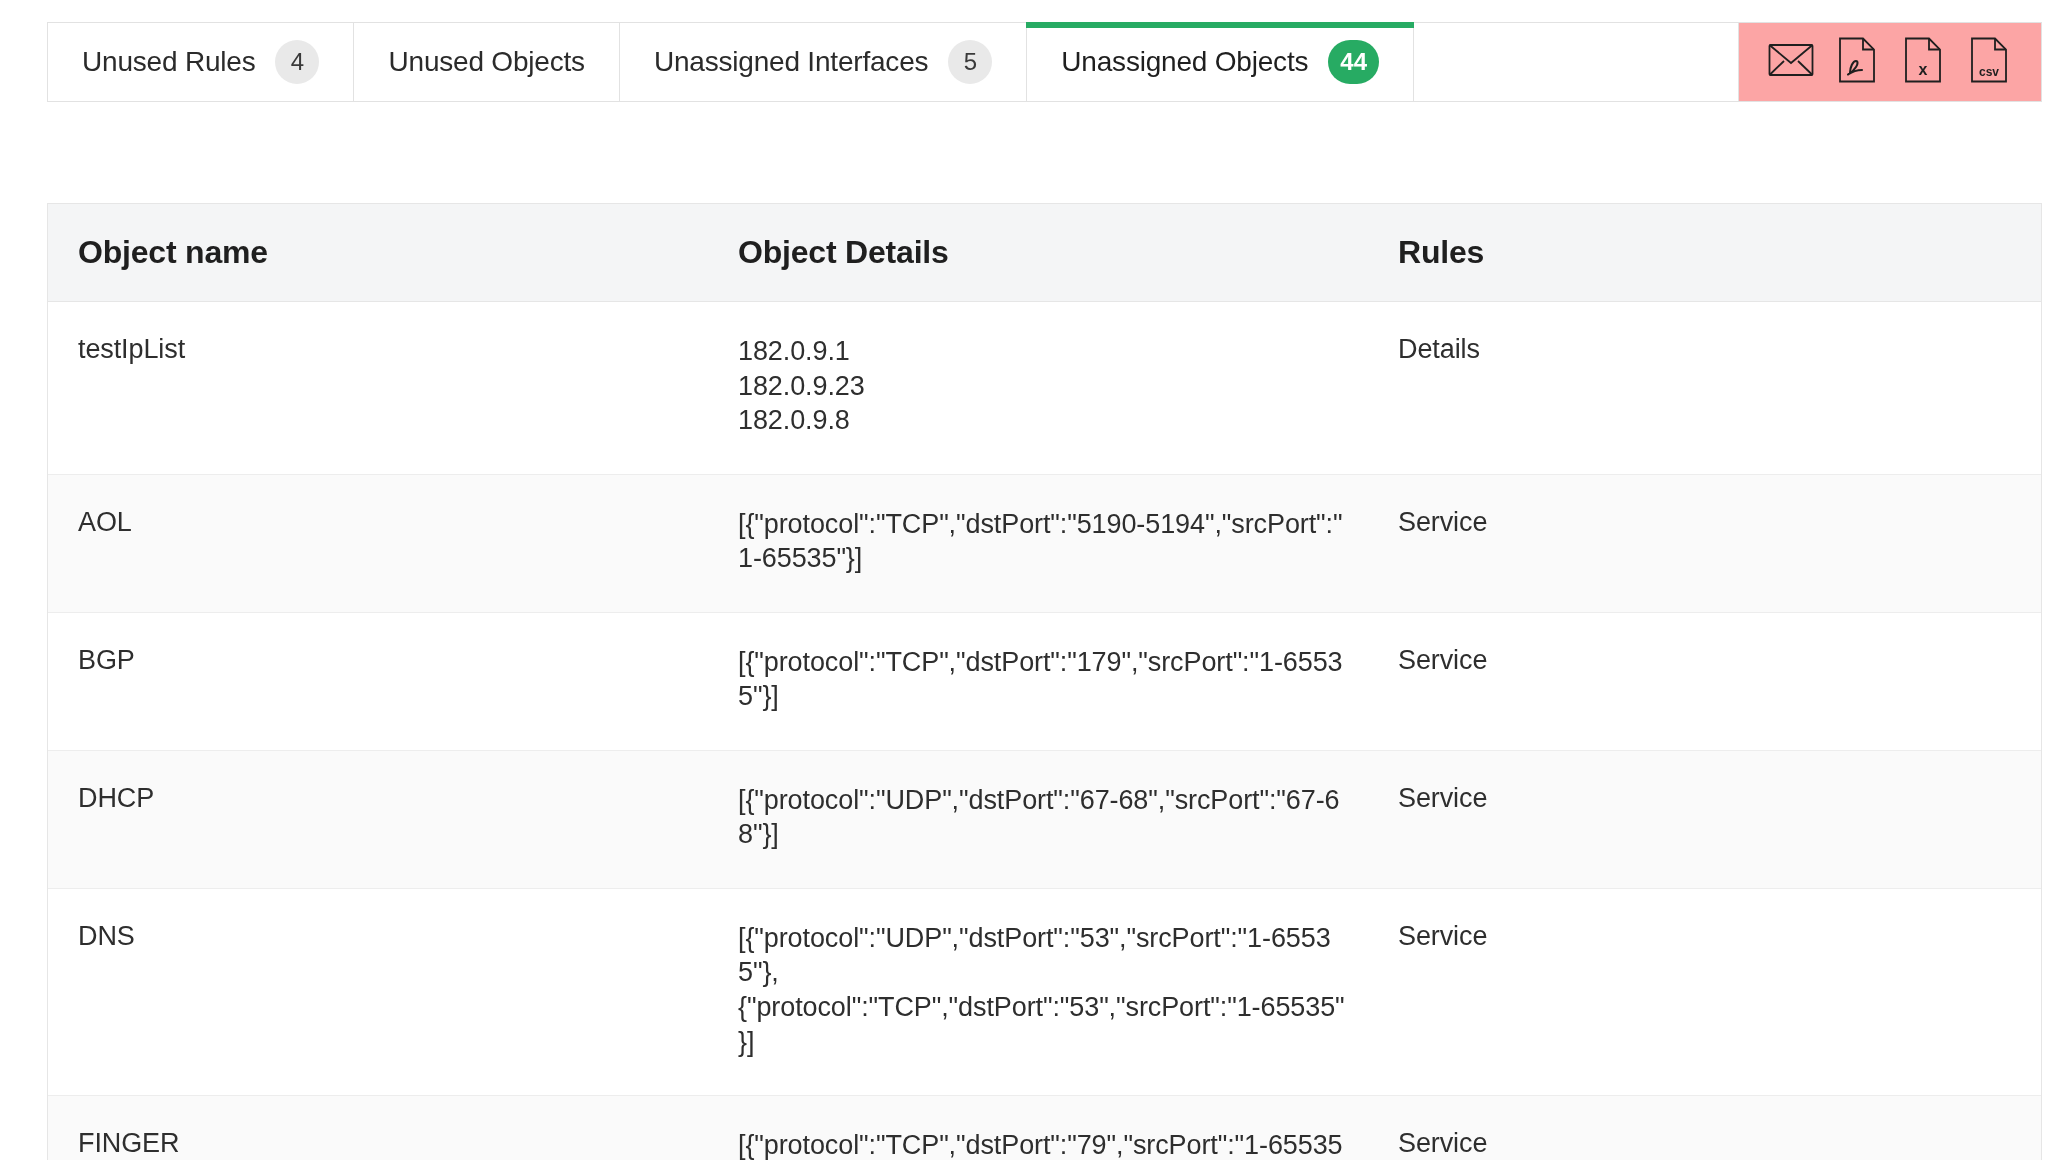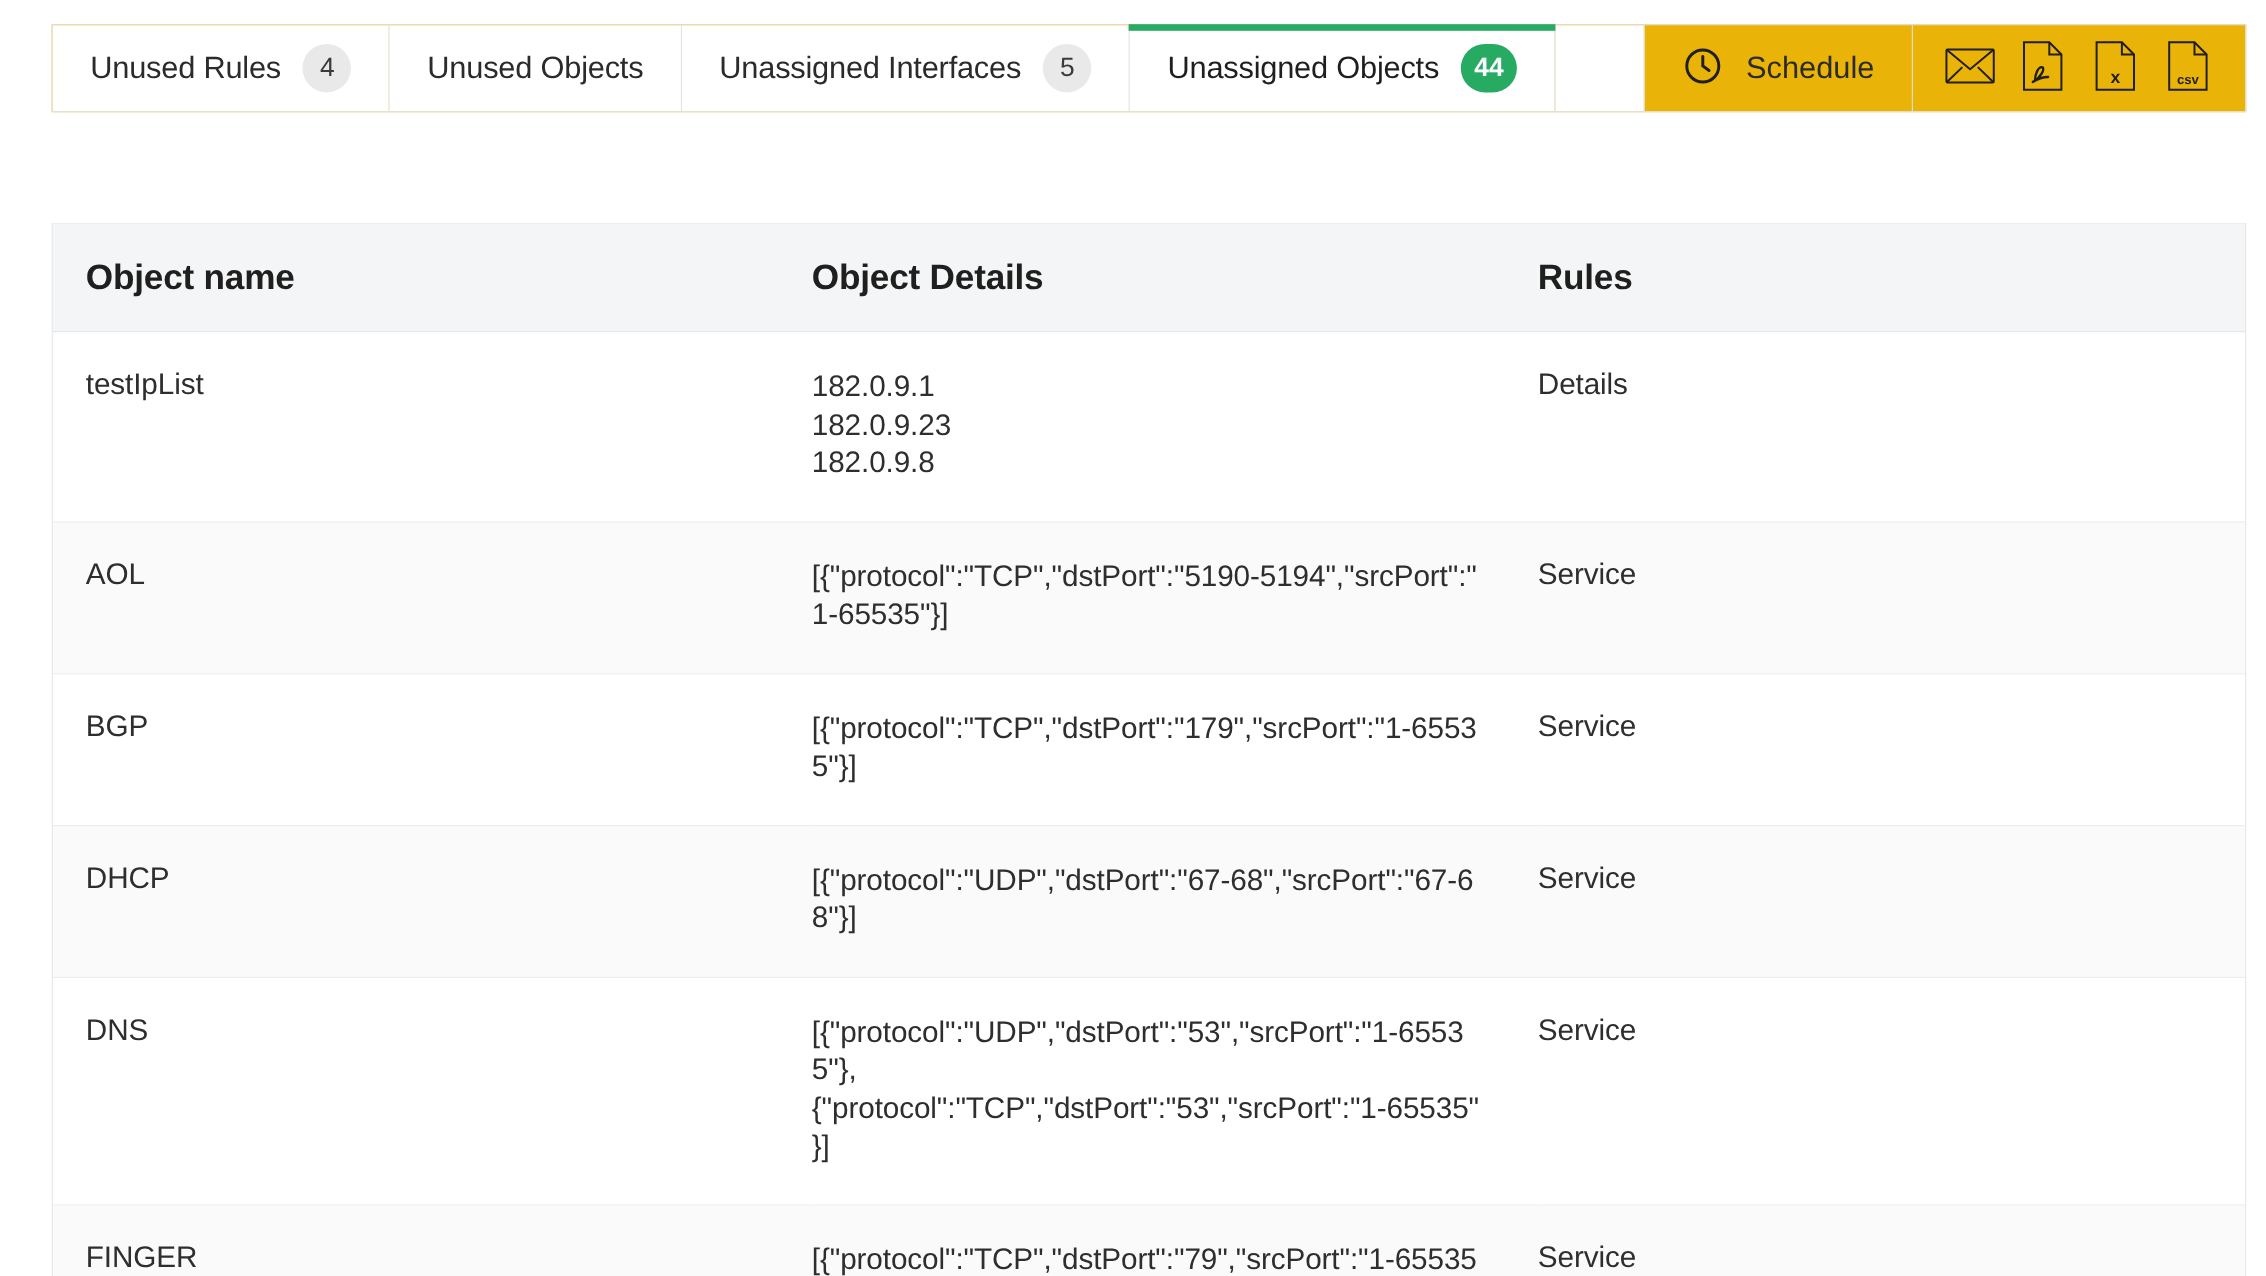--- a/index.html
+++ b/index.html
@@ -21,21 +21,21 @@
   
   .tabbar {
     position: absolute;
     left: 47px;
     top: 22px;
     width: 1995px;
     height: 80px;
     display: flex;
     align-items: stretch;
     border: 1px solid #e2e2e2;
-    background: #eab308;
+    background: #fca5a5;
   }
 
   .tab {
     position: relative;
     display: flex;
     align-items: center;
     gap: 20px;
     padding: 0 34px;
     border-right: 1px solid #e2e2e2;
     background: #ffffff;
@@ -182,29 +182,20 @@
       <div class="tab">
         <span class="tab-label">Unassigned Interfaces</span>
         <span class="badge">5</span>
       </div>
       <div class="tab active">
         <span class="tab-label">Unassigned Objects</span>
         <span class="badge green">44</span>
       </div>
       <div class="tab-spacer"></div>
 
-    <div class="schedule">
-      <span class="icon">
-        <svg width="38" height="38" viewBox="0 0 24 24" fill="none" stroke="#1f1f1f" stroke-width="1.7">
-          <circle cx="12" cy="12" r="9.2"></circle>
-          <path d="M12 6.6 V12 L15.6 14.6" stroke-linecap="round"></path>
-        </svg>
-      </span>
-      <span class="schedule-label">Schedule</span>
-    </div>
 
     <div class="exports">
       <div class="export-btn">
         <span>
           <svg width="46" height="36" viewBox="0 0 46 36" fill="none" stroke="#1f1f1f" stroke-width="1.8">
             <rect x="1.5" y="3" width="43" height="30" rx="1"></rect>
             <path d="M1.5 3 L23 21 L44.5 3"></path>
             <path d="M1.5 33 L16 19"></path>
             <path d="M44.5 33 L30 19"></path>
           </svg>

